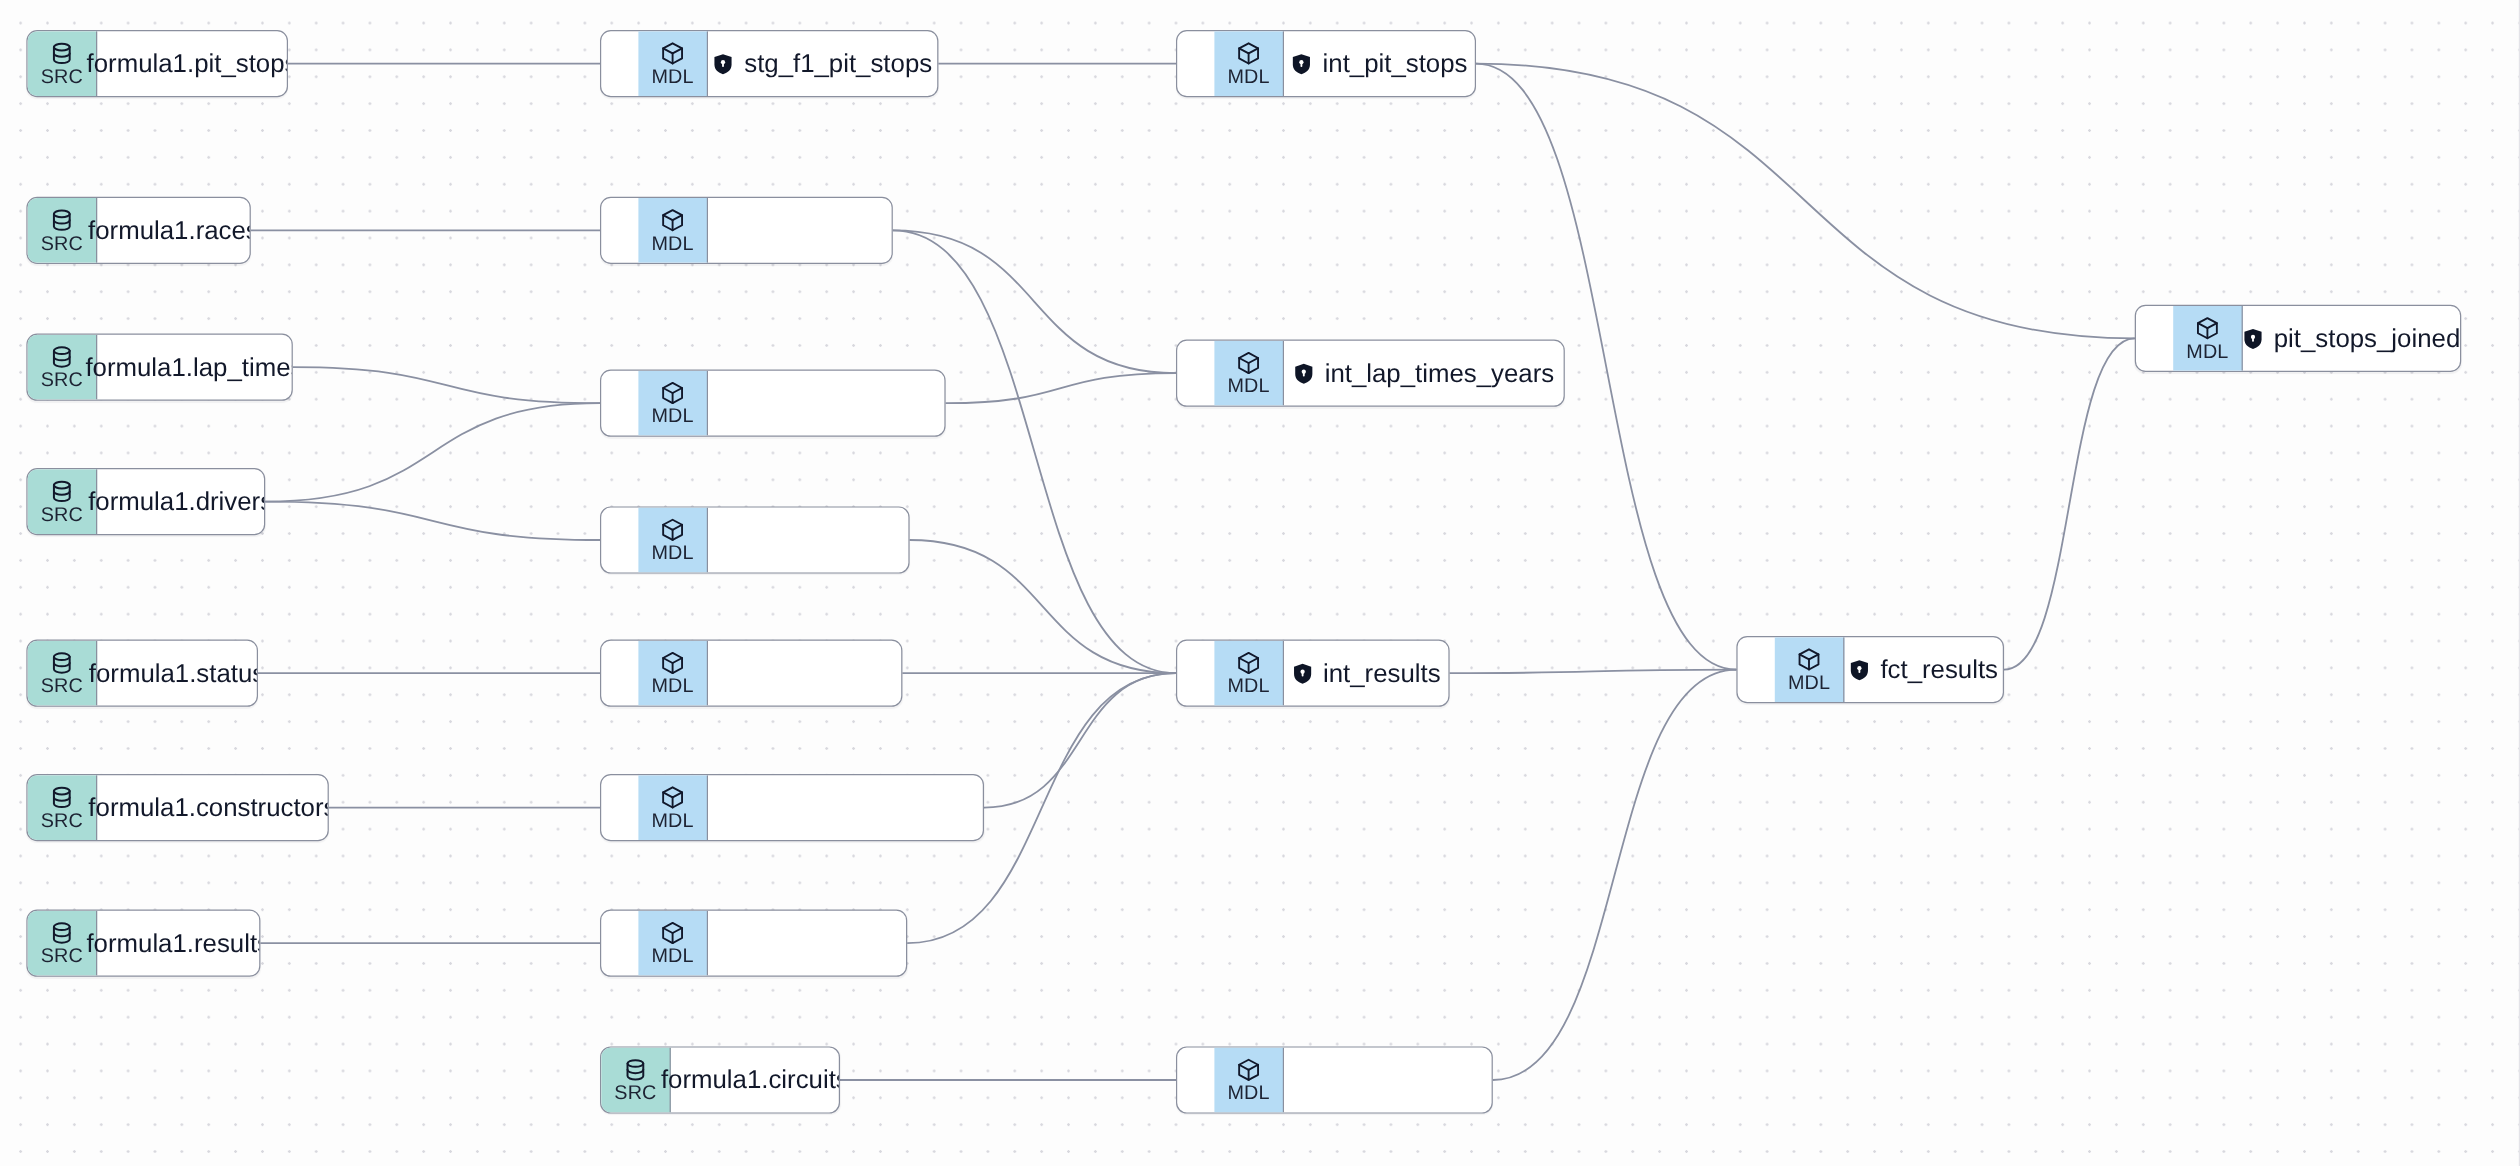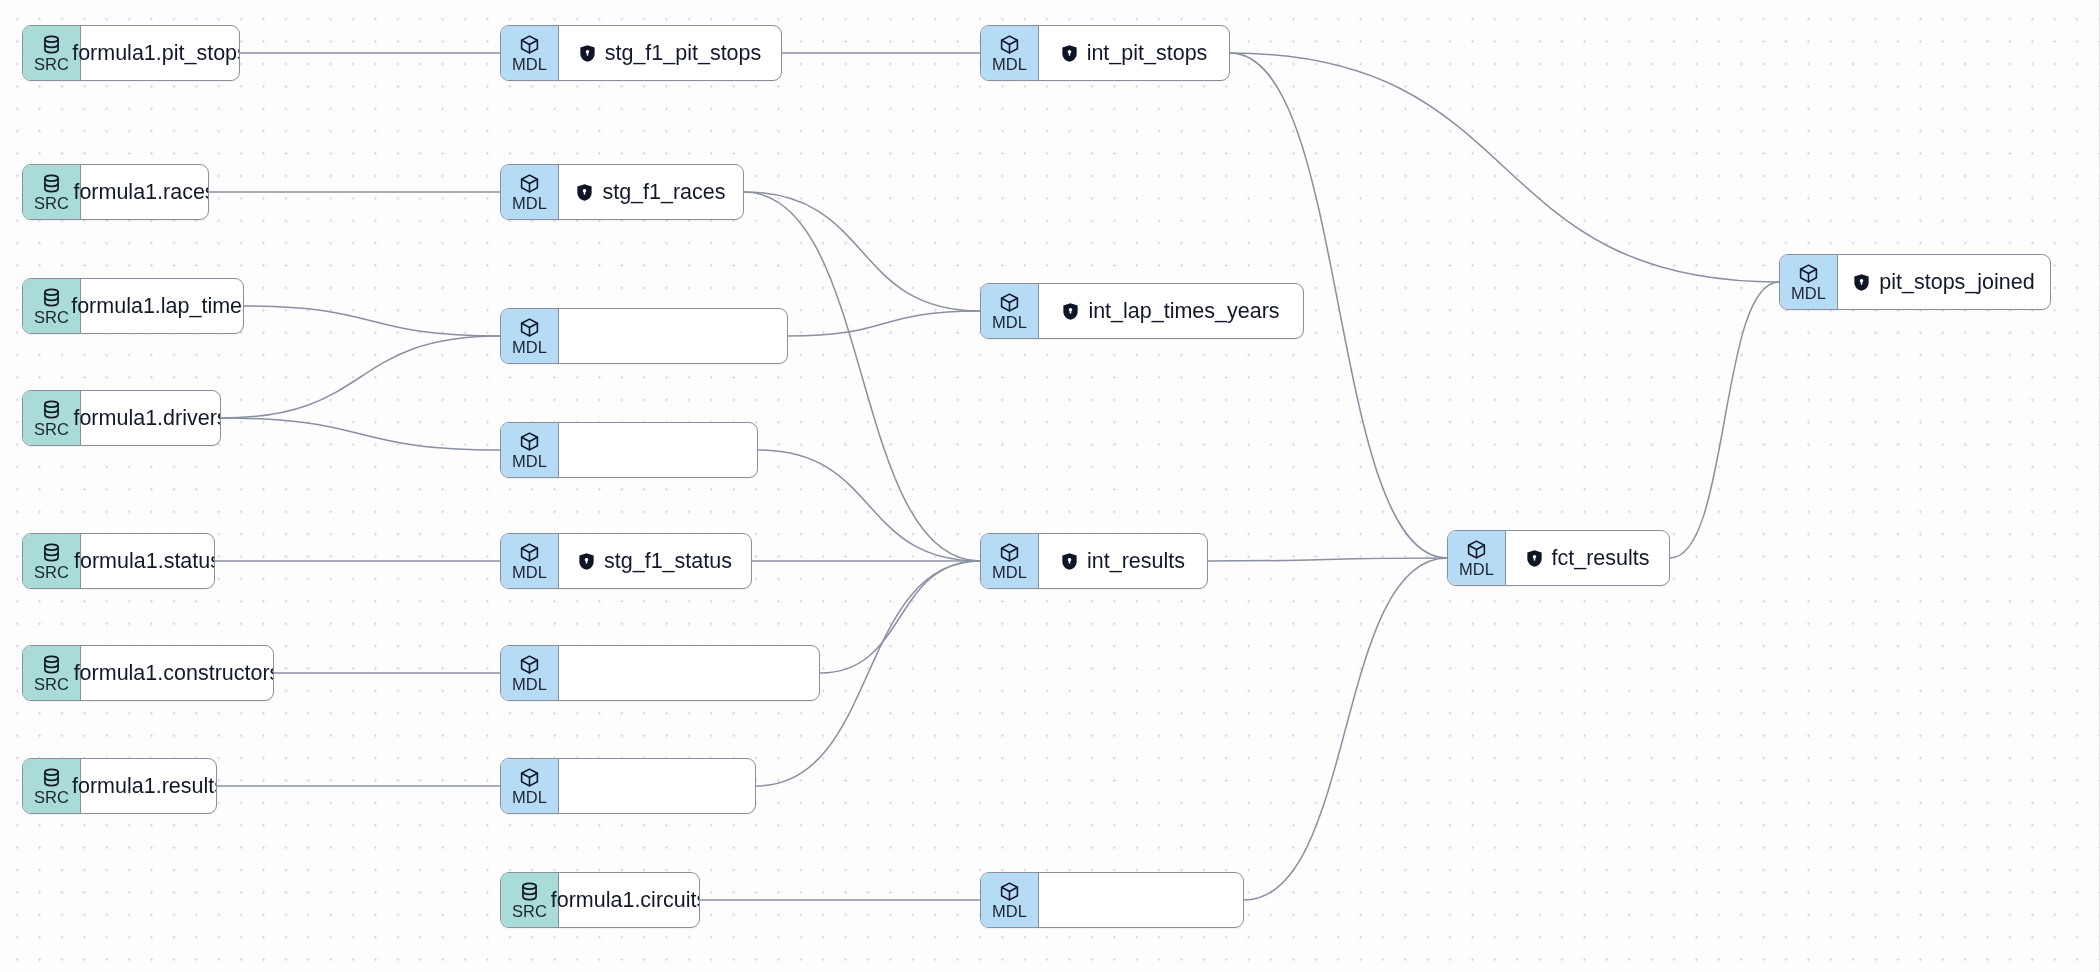--- a/index.html
+++ b/index.html
@@ -28,21 +28,21 @@
     overflow:hidden;
   }
   .badge{
     width:58px;flex:0 0 58px;
     display:flex;flex-direction:column;align-items:center;justify-content:center;
     gap:1px;
     border-right:1.4px solid #8a8f9e;
     box-sizing:border-box;
   }
   .badge.src{background:#a9dcd6;}
-  .badge.mdl{background:#b6dcf5;}
+  .badge.mdl{background:#b6dcf5;margin-left:31px;}
   .badge svg{display:block;}
   .badge-text{
     font-size:16.5px;line-height:16px;letter-spacing:.1px;
     color:#1d2333;font-family:"Liberation Sans",sans-serif;
   }
   .body{
     flex:1;display:flex;align-items:center;justify-content:center;
     padding:0 16px;gap:9px;min-width:0;
   }
   .lock{flex:0 0 auto;display:flex;align-items:center;}
@@ -225,30 +225,20 @@
       <div class="badge mdl">
         <span>
           <svg width="21" height="21" viewBox="0 0 24 24" fill="none" stroke="#11182b" stroke-width="1.8" stroke-linecap="round" stroke-linejoin="round">
             <path d="M12 2.4 21 7.2v9.6L12 21.6 3 16.8V7.2z"></path>
             <path d="M3 7.2 12 12l9-4.8"></path>
             <path d="M12 12v9.6"></path>
           </svg>
         </span>
         <span class="badge-text">MDL</span>
       </div>
-      <div class="body">
-        <span class="lock">
-          <svg width="17" height="19" viewBox="0 0 20 22">
-            <path d="M10 1.2 18.4 4v7.3c0 4.9-3.6 8.2-8.4 9.5C5.2 19.5 1.6 16.2 1.6 11.3V4z" fill="#0e1526"></path>
-            <circle cx="10" cy="9" r="2.1" fill="#fff"></circle>
-            <rect x="9.1" y="9.4" width="1.8" height="4.3" rx=".8" fill="#fff"></rect>
-          </svg>
-        </span>
-        <span class="label">stg_f1_races</span>
-      </div>
     </div>
     <div class="node" style="left: 500px; top: 308px; width: 288px; height: 56px;">
       <div class="badge mdl">
         <span>
           <svg width="21" height="21" viewBox="0 0 24 24" fill="none" stroke="#11182b" stroke-width="1.8" stroke-linecap="round" stroke-linejoin="round">
             <path d="M12 2.4 21 7.2v9.6L12 21.6 3 16.8V7.2z"></path>
             <path d="M3 7.2 12 12l9-4.8"></path>
             <path d="M12 12v9.6"></path>
           </svg>
         </span>
@@ -270,30 +260,20 @@
     <div class="node" style="left: 500px; top: 533px; width: 252px; height: 56px;">
       <div class="badge mdl">
         <span>
           <svg width="21" height="21" viewBox="0 0 24 24" fill="none" stroke="#11182b" stroke-width="1.8" stroke-linecap="round" stroke-linejoin="round">
             <path d="M12 2.4 21 7.2v9.6L12 21.6 3 16.8V7.2z"></path>
             <path d="M3 7.2 12 12l9-4.8"></path>
             <path d="M12 12v9.6"></path>
           </svg>
         </span>
         <span class="badge-text">MDL</span>
-      </div>
-      <div class="body">
-        <span class="lock">
-          <svg width="17" height="19" viewBox="0 0 20 22">
-            <path d="M10 1.2 18.4 4v7.3c0 4.9-3.6 8.2-8.4 9.5C5.2 19.5 1.6 16.2 1.6 11.3V4z" fill="#0e1526"></path>
-            <circle cx="10" cy="9" r="2.1" fill="#fff"></circle>
-            <rect x="9.1" y="9.4" width="1.8" height="4.3" rx=".8" fill="#fff"></rect>
-          </svg>
-        </span>
-        <span class="label">stg_f1_status</span>
       </div>
     </div>
     <div class="node" style="left: 500px; top: 645px; width: 320px; height: 56px;">
       <div class="badge mdl">
         <span>
           <svg width="21" height="21" viewBox="0 0 24 24" fill="none" stroke="#11182b" stroke-width="1.8" stroke-linecap="round" stroke-linejoin="round">
             <path d="M12 2.4 21 7.2v9.6L12 21.6 3 16.8V7.2z"></path>
             <path d="M3 7.2 12 12l9-4.8"></path>
             <path d="M12 12v9.6"></path>
           </svg>

